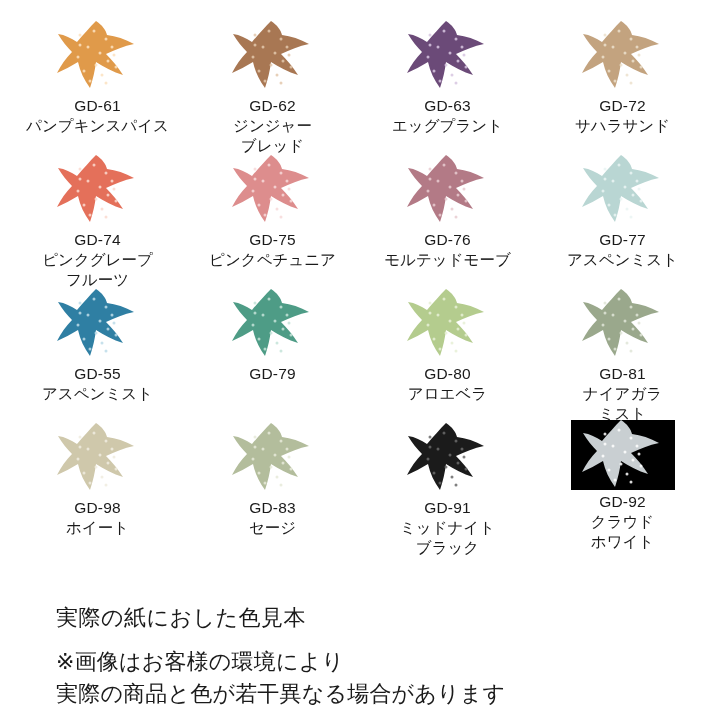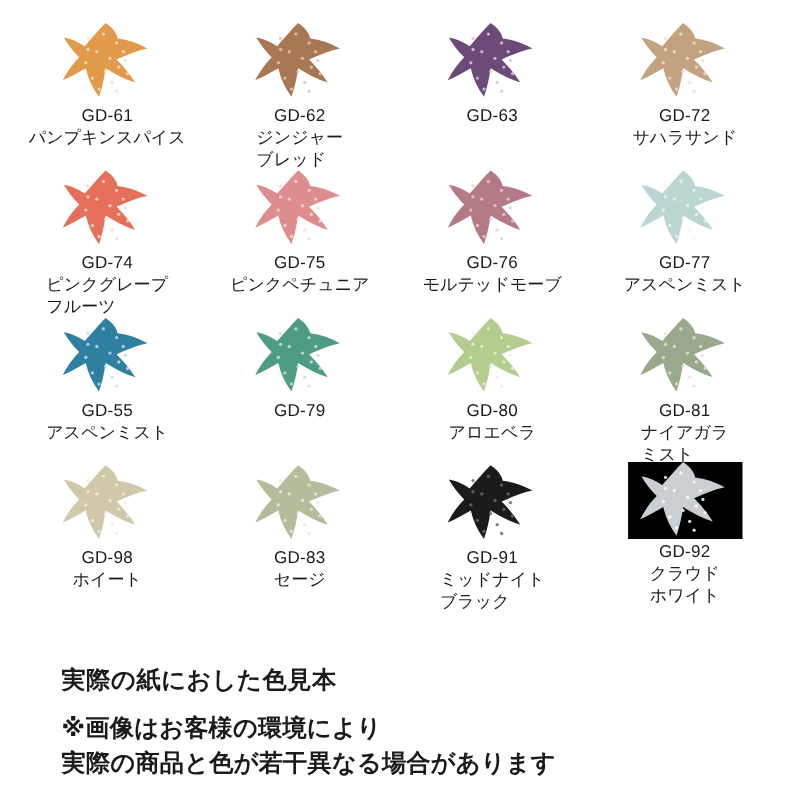--- a/index.html
+++ b/index.html
@@ -62,33 +62,32 @@
     font-size: 15.5px;
     line-height: 1.25;
     letter-spacing: 0.2px;
     margin-top: 2px;
     text-align: left;
     color: #1a1a1a;
   }
   .name {
     font-size: 15.5px;
     line-height: 1.28;
-    text-align: left;
+    text-align: center;
     color: #1a1a1a;
     margin-top: 1px;
     white-space: pre-line;
   }
   .footer {
     position: absolute;
     left: 0;
     bottom: 10px;
     width: 704px;
     padding: 0 56px;
     box-sizing: border-box;
-    font-weight: bold;
   }
   .footer-line {
     font-size: 22px;
     line-height: 1.45;
     color: #1a1a1a;
     letter-spacing: 0.5px;
   }
   .footer-line.note {
     letter-spacing: 0.2px;
   }
@@ -190,20 +189,21 @@
               <circle cx="52" cy="58" r="1.5" fill="#d7c6e0" opacity="0.85"></circle>
               <circle cx="66" cy="50" r="1.5" fill="#d7c6e0" opacity="0.85"></circle>
               <circle cx="40" cy="64" r="1.5" fill="#d7c6e0" opacity="0.85"></circle>
               <circle cx="56" cy="66" r="1.5" fill="#d7c6e0" opacity="0.85"></circle>
               <circle cx="30" cy="28" r="1.5" fill="#d7c6e0" opacity="0.85"></circle>
               <circle cx="64" cy="38" r="1.5" fill="#d7c6e0" opacity="0.85"></circle>
   </svg>
           </div>
         </div>
         <div class="code">GD-63</div>
+        <div class="name">エッグプラント</div>
       </div>
       <div class="cell">
         <div class="swatch-wrap">
           <div class="swatch-box">
   <svg class="bird" width="96" height="78" viewBox="0 0 96 78" aria-hidden="true">
     <path d="M46 4 C40 10 33 18 27 25 C21 21 15 18 8 17 C12 24 17 30 22 35
              C16 41 11 48 7 56 C14 53 21 49 28 45
              C30 54 34 63 40 71 C43 62 45 53 46 45
              C54 50 63 55 73 58 C68 50 62 43 56 37
              C65 33 74 29 84 27 C75 22 66 19 57 18

